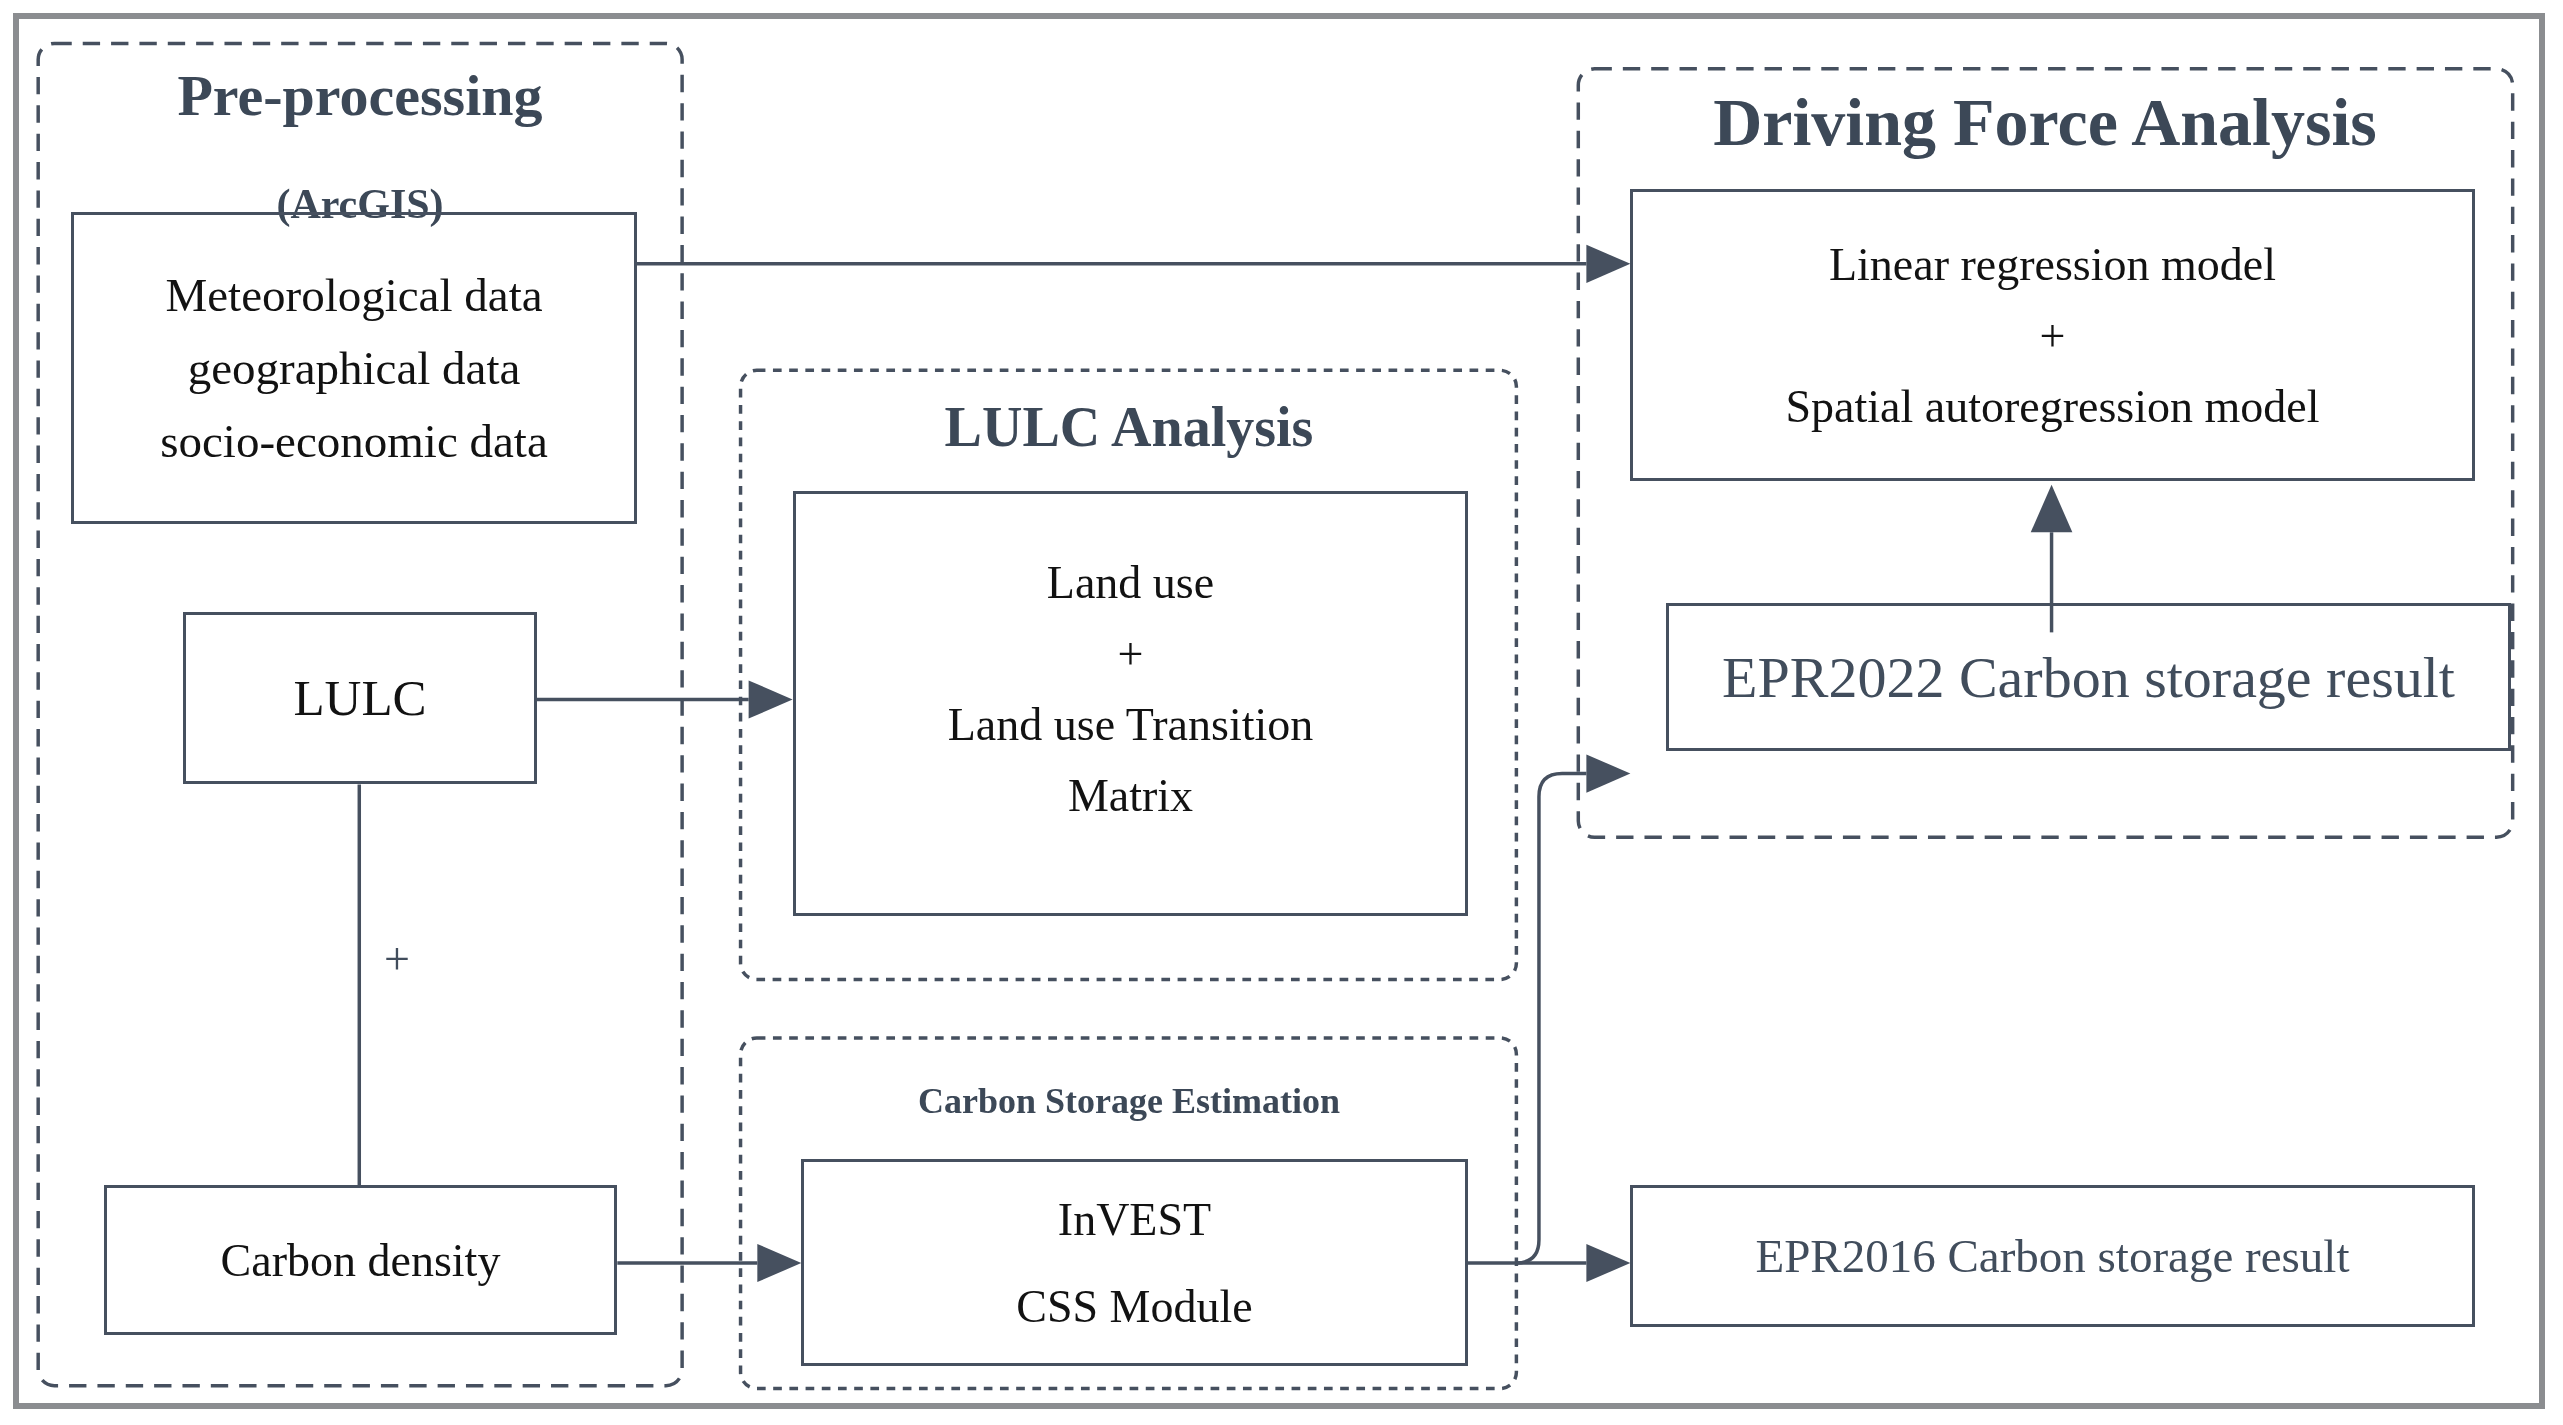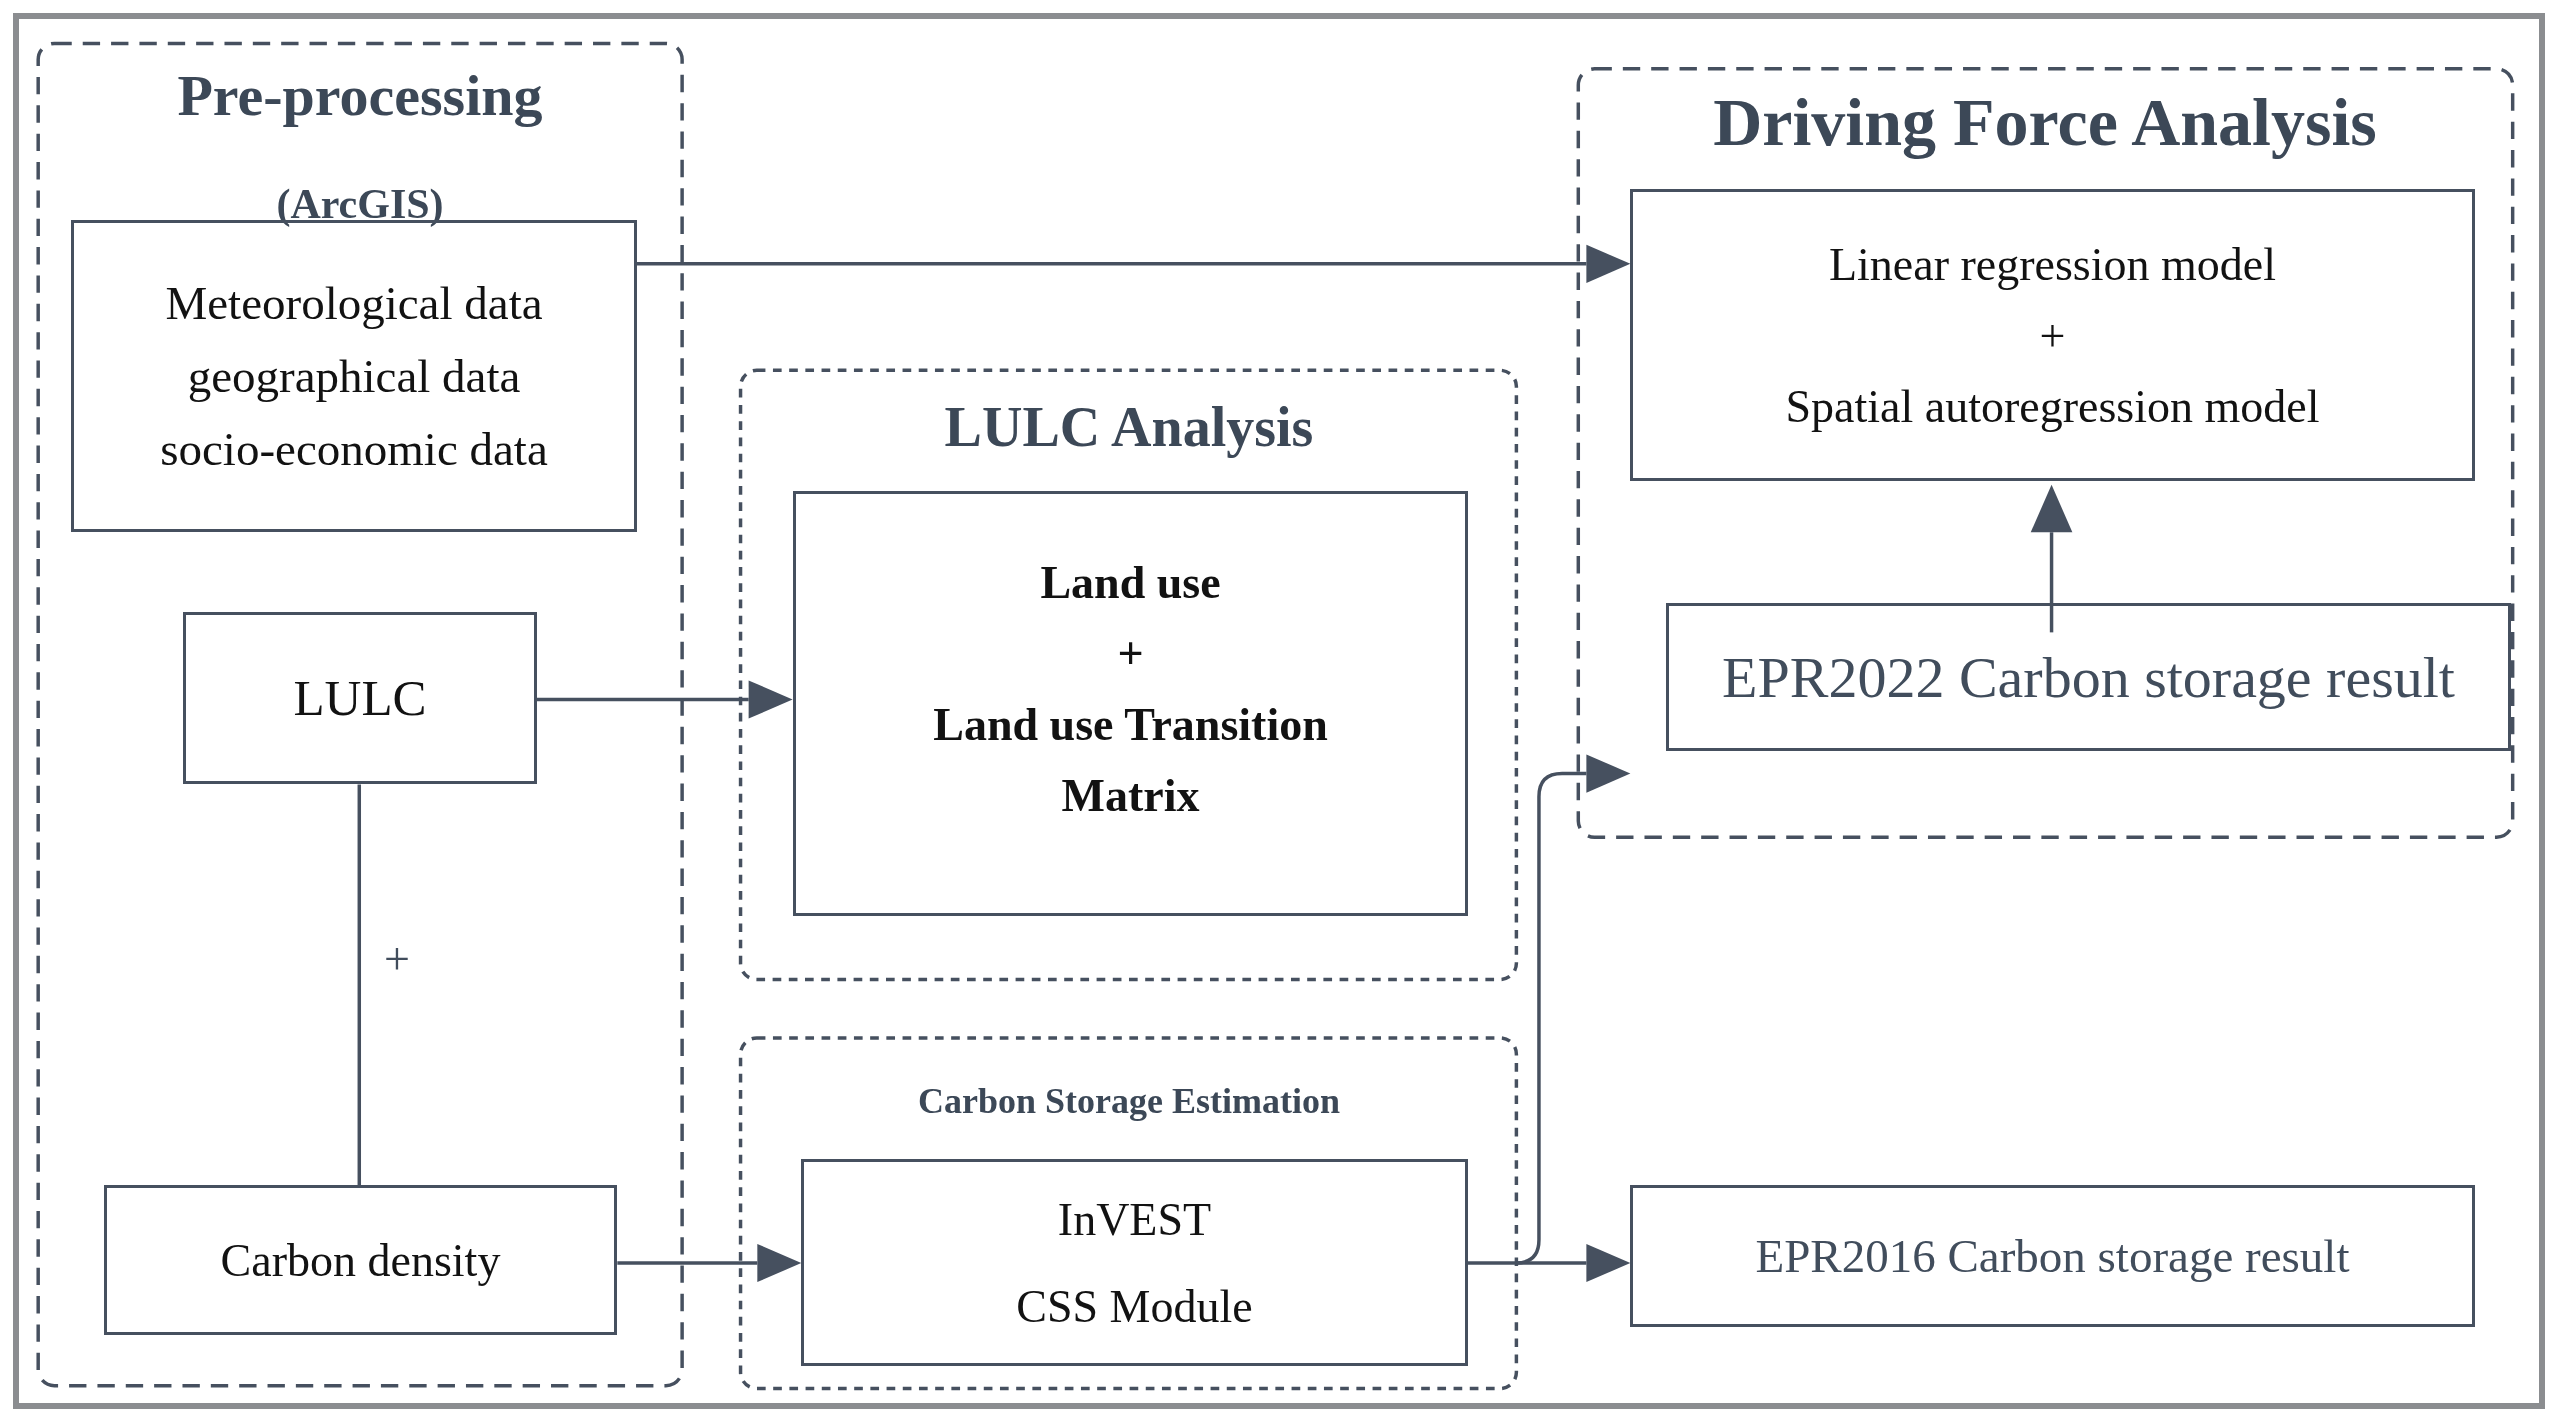--- a/index.html
+++ b/index.html
@@ -42,26 +42,26 @@
     text-align:center;
     font-weight:700;
     color:var(--title);
   }
   .t-pre{left:38px;top:64px;width:644px;font-size:58px;line-height:64px;}
   .t-pre-sub{left:38px;top:181px;width:644px;font-size:42px;line-height:46px;}
   .t-lulc{left:741px;top:398px;width:776px;font-size:56px;line-height:58px;}
   .t-carbon{left:741px;top:1072px;width:776px;font-size:36px;line-height:58px;}
   .t-driving{left:1578px;top:91px;width:934px;font-size:68px;line-height:62px;}
 
-  .b-input{left:71px;top:212px;width:566px;height:312px;font-size:47px;margin-top:8px;}
+  .b-input{left:71px;top:212px;width:566px;height:312px;font-size:47px;}
   .b-input .line{line-height:73px;}
   .b-lulc{left:183px;top:612px;width:354px;height:172px;font-size:51px;}
   .b-carbon-density{left:104px;top:1185px;width:513px;height:150px;font-size:46px;}
   .b-landuse{left:793px;top:491px;width:675px;height:425px;font-size:46px;padding-bottom:29px;}
-  .b-landuse .line{line-height:71px;font-weight:bold;}
+  .b-landuse .line{line-height:71px;}
   .b-invest{left:801px;top:1159px;width:667px;height:207px;font-size:46px;}
   .b-invest .line{line-height:87px;}
   .b-regression{left:1630px;top:189px;width:845px;height:292px;font-size:46px;}
   .b-regression .line{line-height:71px;}
   .b-epr2022{left:1630px;top:603px;width:845px;height:148px;font-size:58px;color:var(--muted_text);margin-left:36px;}
   .b-epr2016{left:1630px;top:1185px;width:845px;height:142px;font-size:47px;color:var(--muted_text);}
 
   .plus-label{
     position:absolute;left:365px;top:930px;width:64px;
     text-align:center;font-size:46px;line-height:58px;

